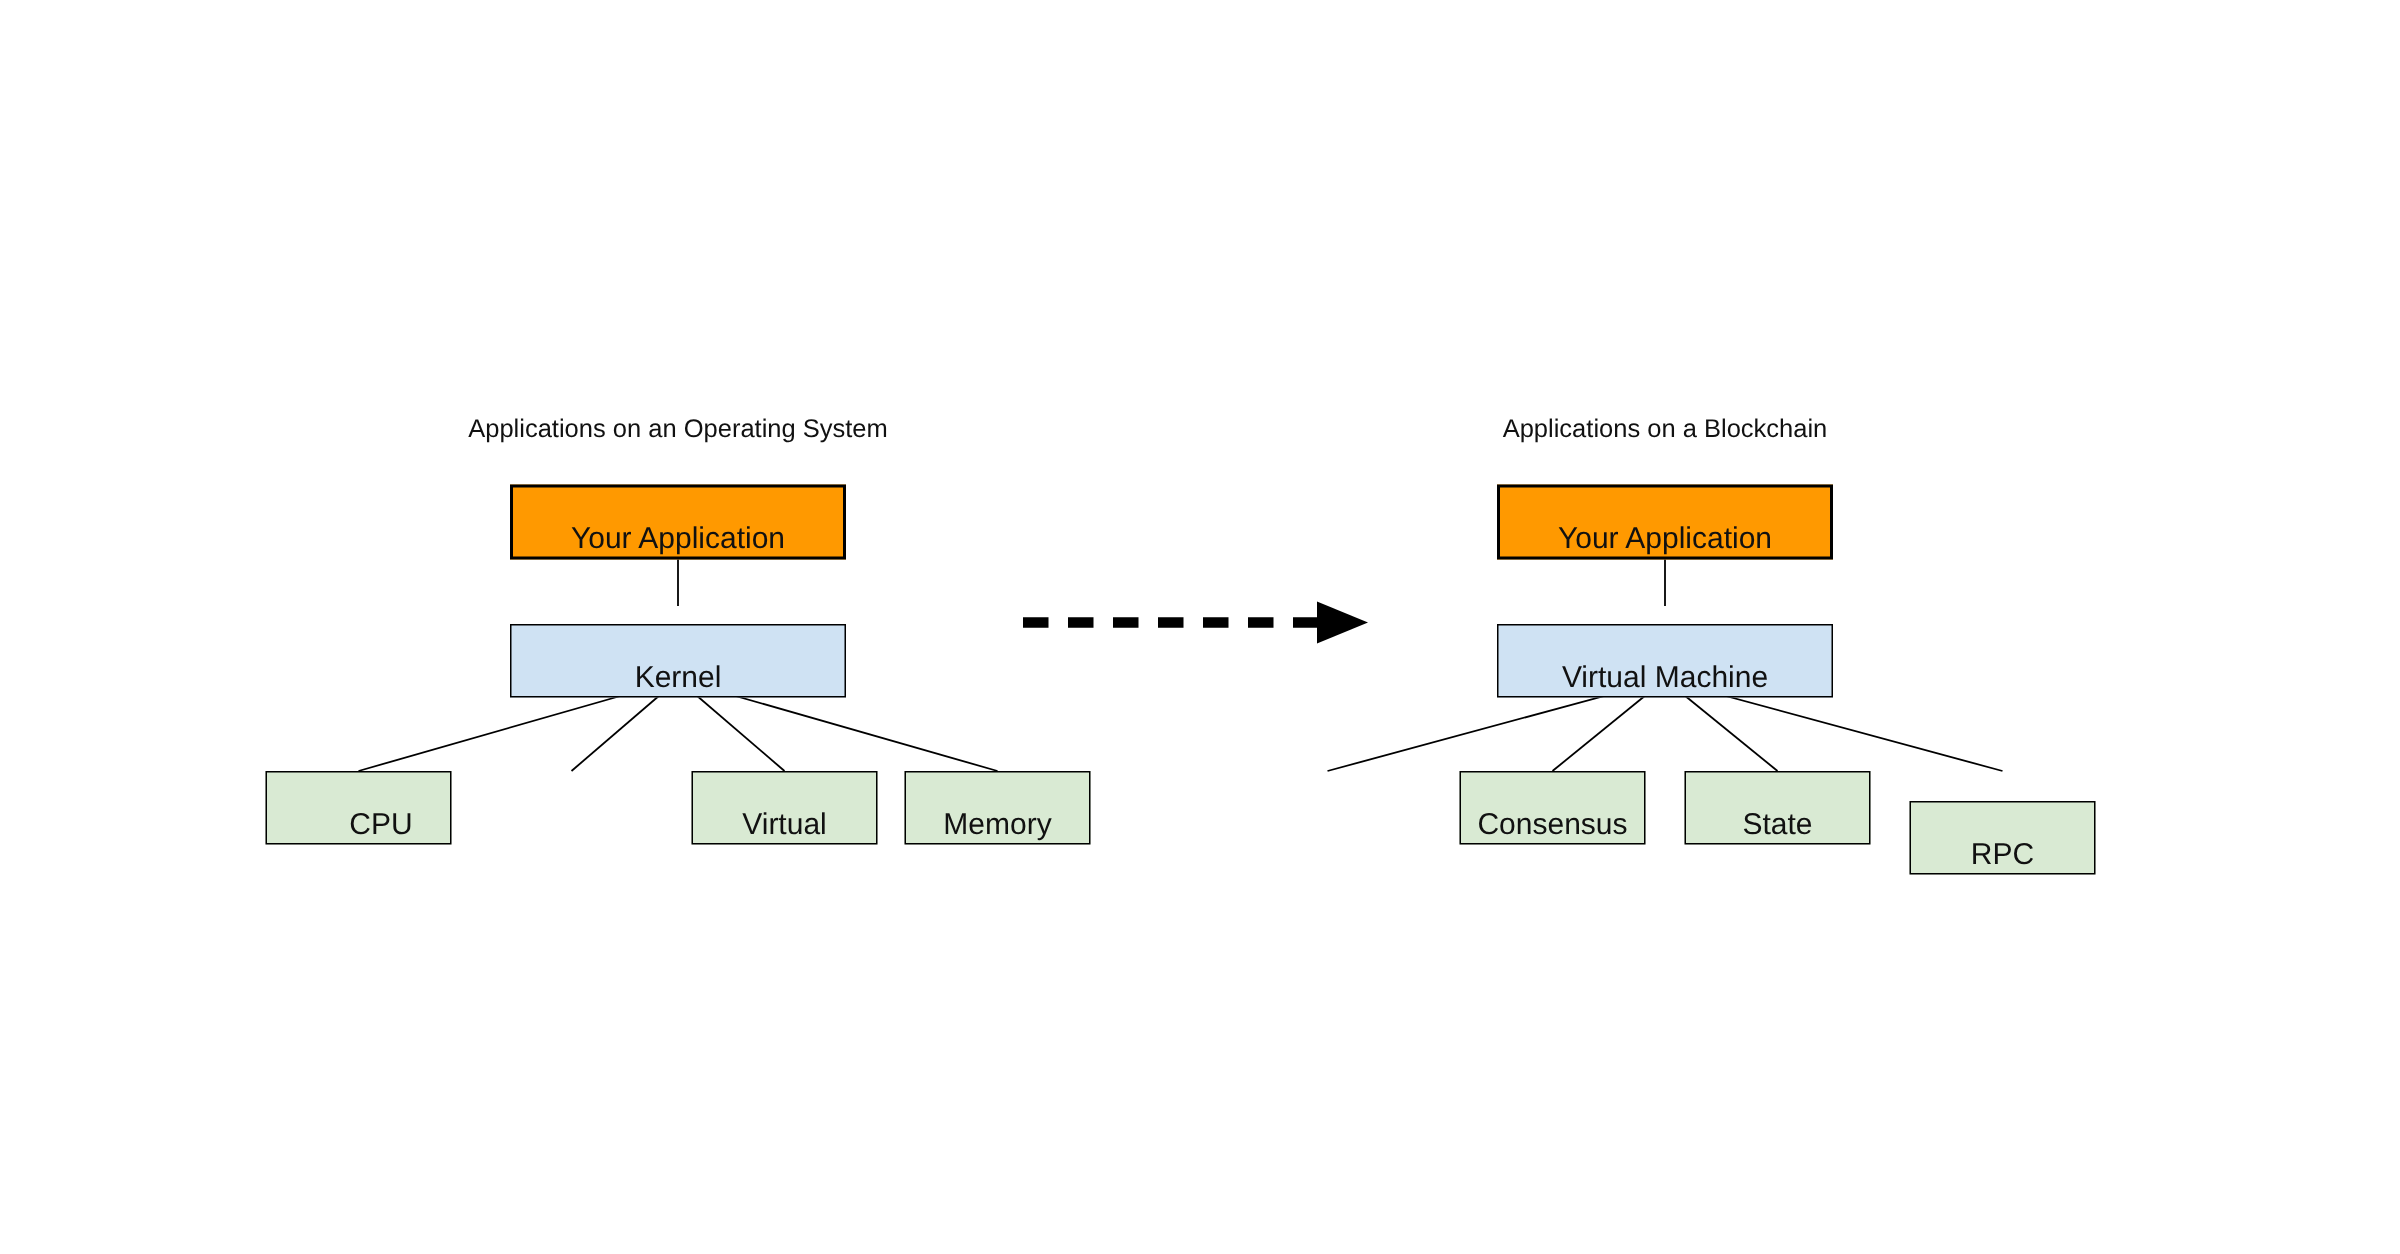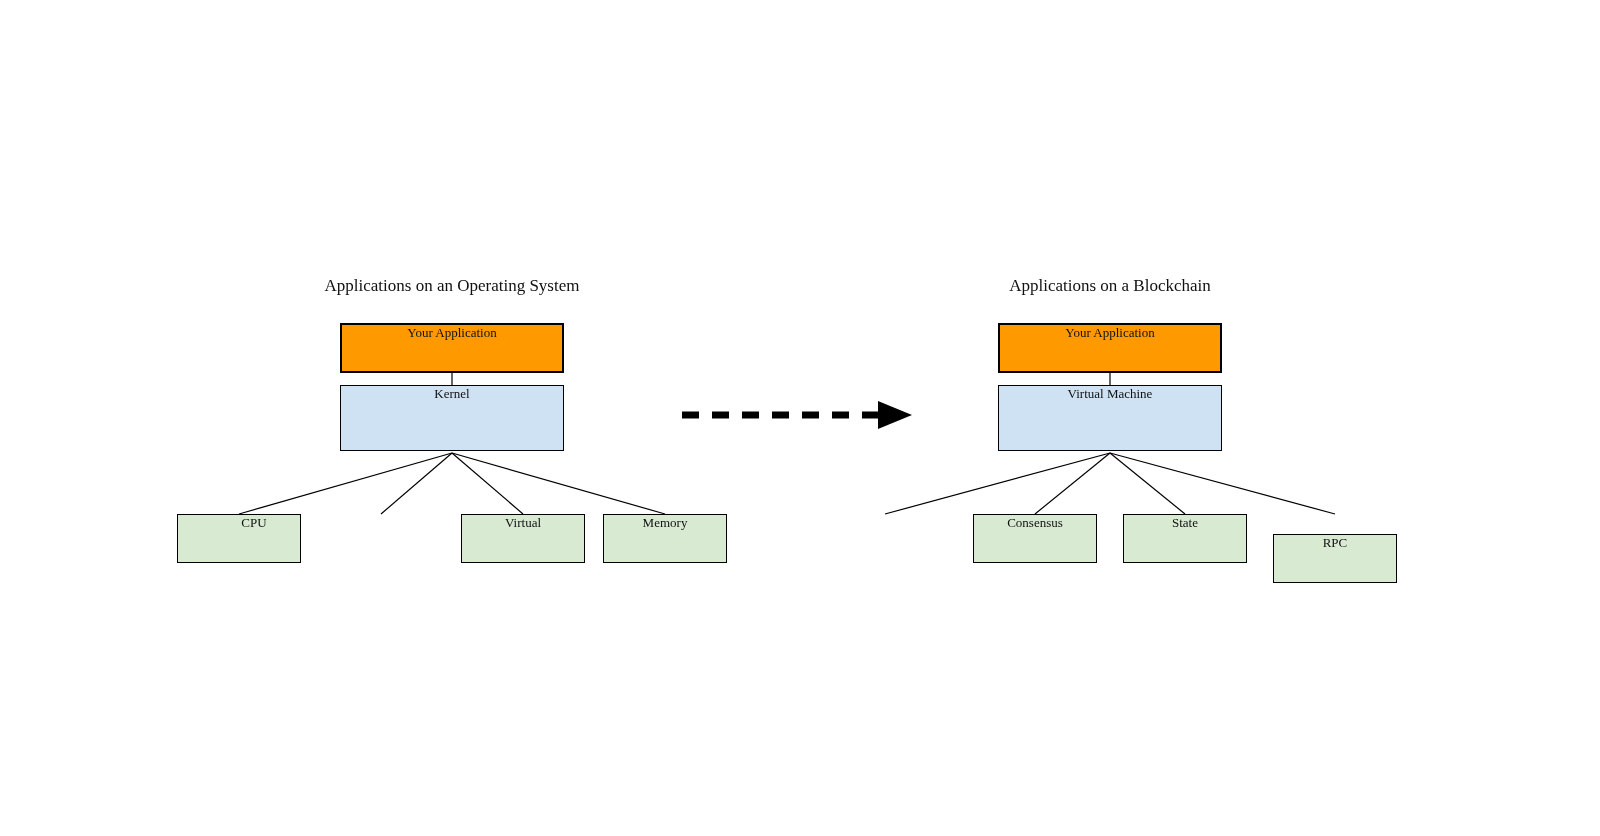--- a/index.html
+++ b/index.html
@@ -10,47 +10,47 @@
     --arrow:#000000;
     --app-fill:#FF9900;
     --platform-fill:#CFE2F3;
     --component-fill:#D9EAD3;
   }
   html,body{margin:0;padding:0;background:var(--background);}
   .canvas{
     position:relative;
     width:1600px;height:836px;
     background:var(--background);
-    font-family:Liberation Serif, serif;
+    font-family:Liberation Sans, sans-serif;
     color:var(--text);
     overflow:hidden;
   }
   .connectors{position:absolute;left:0;top:0;width:1600px;height:836px;}
   .connectors line.edge{stroke:var(--line);stroke-width:1.2;}
   .connectors line.dash{stroke:var(--arrow);stroke-width:7;}
   .connectors polygon{fill:var(--arrow);}
   .diagram-title{
     position:absolute;top:276px;width:500px;
     text-align:center;font-size:17px;letter-spacing:0;
     white-space:nowrap;color:var(--text);
   }
   .node{
     position:absolute;box-sizing:border-box;
-    display:flex;align-items:flex-start;justify-content:center;
-    font-size:13px;white-space:nowrap;color:var(--text);
+    display:flex;align-items:flex-end;justify-content:center;
+    font-size:20px;white-space:nowrap;color:var(--text);
   }
   .node.app{
     background:var(--app-fill);
     border:2px solid var(--border);
     width:224px;height:50px;top:323px;
   }
   .node.platform{
     background:var(--platform-fill);
     border:1.5px solid var(--border);
-    width:224px;height:66px;top:385px;
+    width:224px;height:49px;top:416px;
   }
   .node.component{
     background:var(--component-fill);
     border:1.5px solid var(--border);
     width:124px;height:49px;top:514px;
   }
 </style>
 </head>
 <body>
 

